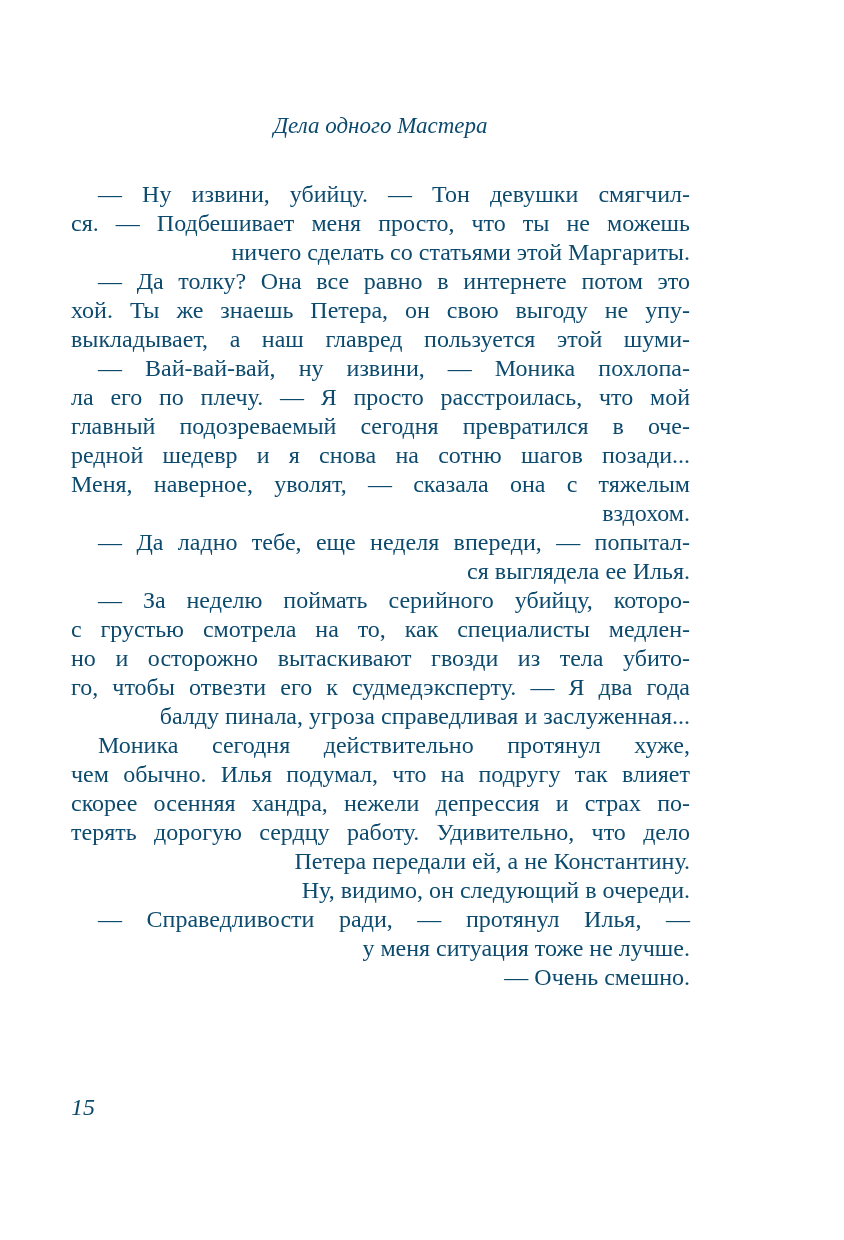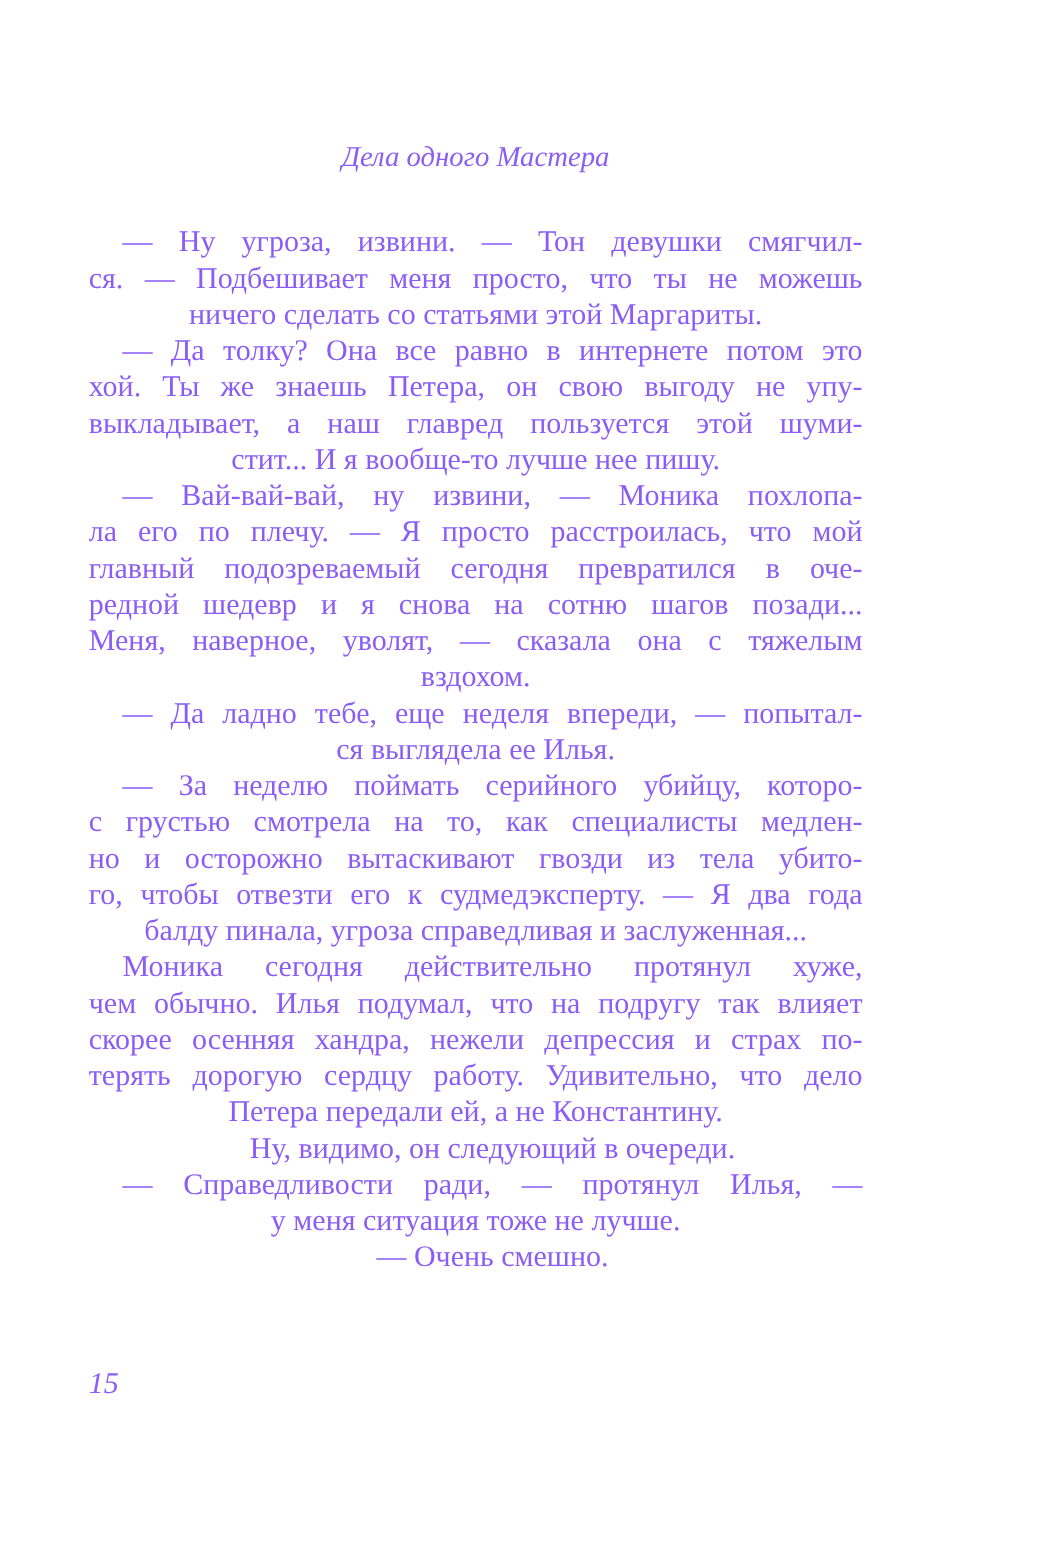--- a/index.html
+++ b/index.html
@@ -6,21 +6,21 @@
     margin: 0;
     padding: 0;
     background: #ffffff;
   }
   .page {
     position: relative;
     width: 844px;
     height: 1240px;
     background: #ffffff;
     font-family: "Liberation Serif", "DejaVu Serif", serif;
-    color: #8b5cf6;
+    color: #0c4a6e;
     overflow: hidden;
   }
   .running-header {
     position: absolute;
     top: 111px;
     left: 71px;
     width: 619px;
     text-align: center;
     font-style: italic;
     font-size: 23px;
@@ -30,21 +30,21 @@
     position: absolute;
     top: 180px;
     left: 71px;
     width: 619px;
     font-size: 24px;
     line-height: 29px;
   }
   .para { margin: 0; padding: 0; }
   .ln {
     height: 29px;
-    text-align: center;
+    text-align: right;
     white-space: normal;
   }
   .ln.j {
     text-align: justify;
     text-align-last: justify;
   }
   .ln.in {
     text-indent: 27px;
   }
   .page-number {
@@ -60,30 +60,29 @@
 </head>
 <body>
 
 <div class="page">
 
   <div class="running-header">Дела одного Мастера</div>
 
   <div class="body-text">
 
     <div class="para">
-      <div class="ln in j">— Ну угроза, извини. — Тон девушки смягчил-</div>
+      <div class="ln in j">— Ну извини, убийцу. — Тон девушки смягчил-</div>
       <div class="ln j">ся. — Подбешивает меня просто, что ты не можешь</div>
       <div class="ln">ничего сделать со статьями этой Маргариты.</div>
     </div>
 
     <div class="para">
       <div class="ln in j">— Да толку? Она все равно в интернете потом это</div>
       <div class="ln j">хой. Ты же знаешь Петера, он свою выгоду не упу-</div>
       <div class="ln j">выкладывает, а наш главред пользуется этой шуми-</div>
-      <div class="ln">стит... И я вообще-то лучше нее пишу.</div>
     </div>
 
     <div class="para">
       <div class="ln in j">— Вай-вай-вай, ну извини, — Моника похлопа-</div>
       <div class="ln j">ла его по плечу. — Я просто расстроилась, что мой</div>
       <div class="ln j">главный подозреваемый сегодня превратился в оче-</div>
       <div class="ln j">редной шедевр и я снова на сотню шагов позади...</div>
       <div class="ln j">Меня, наверное, уволят, — сказала она с тяжелым</div>
       <div class="ln">вздохом.</div>
     </div>

